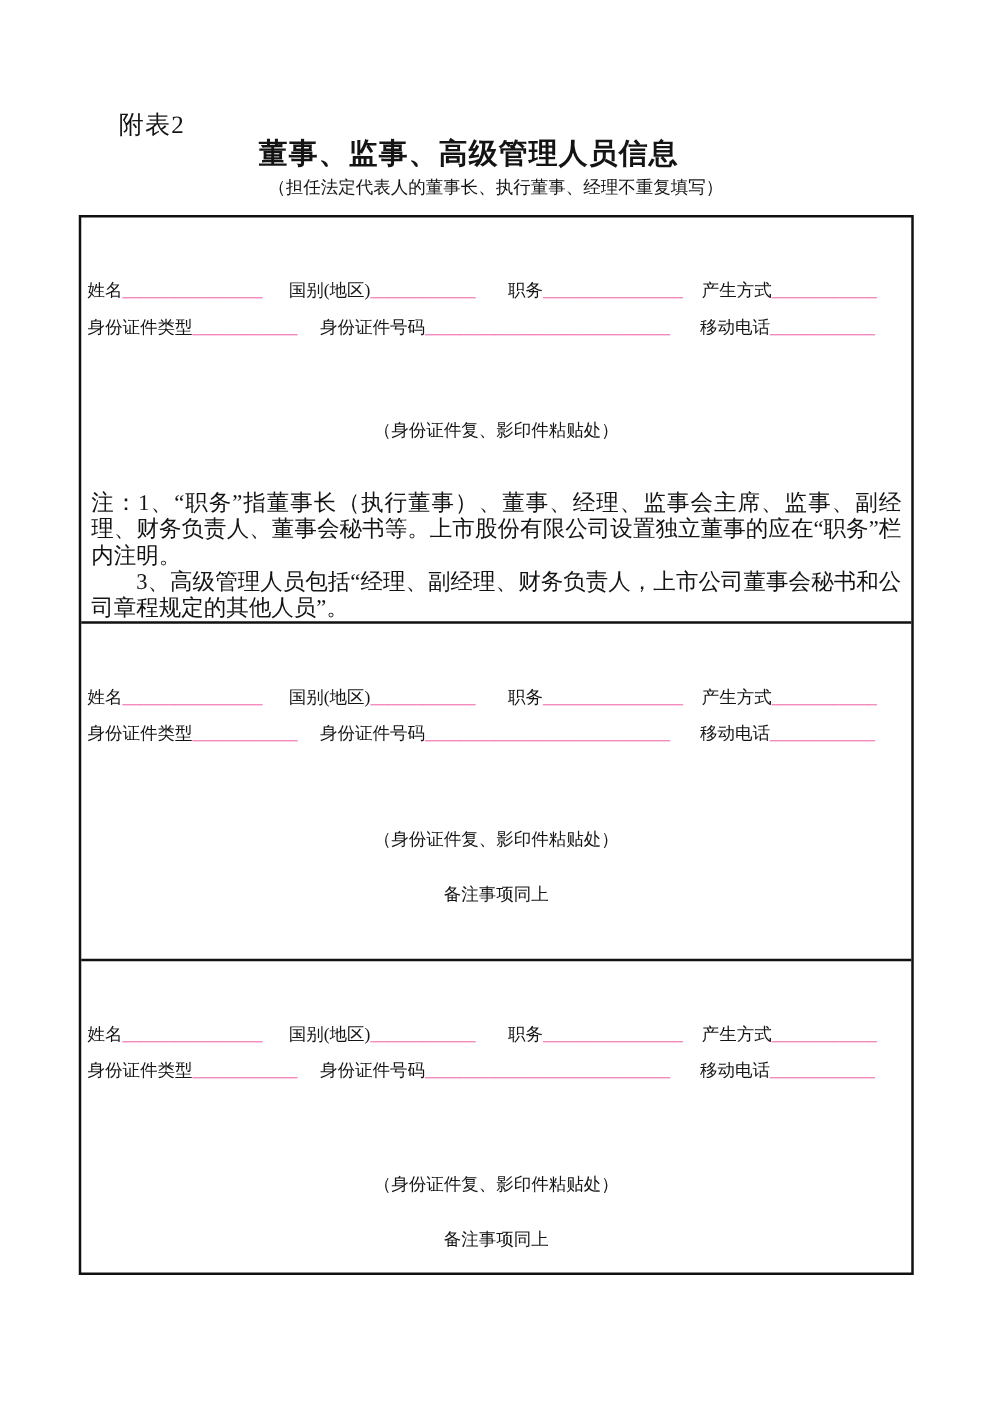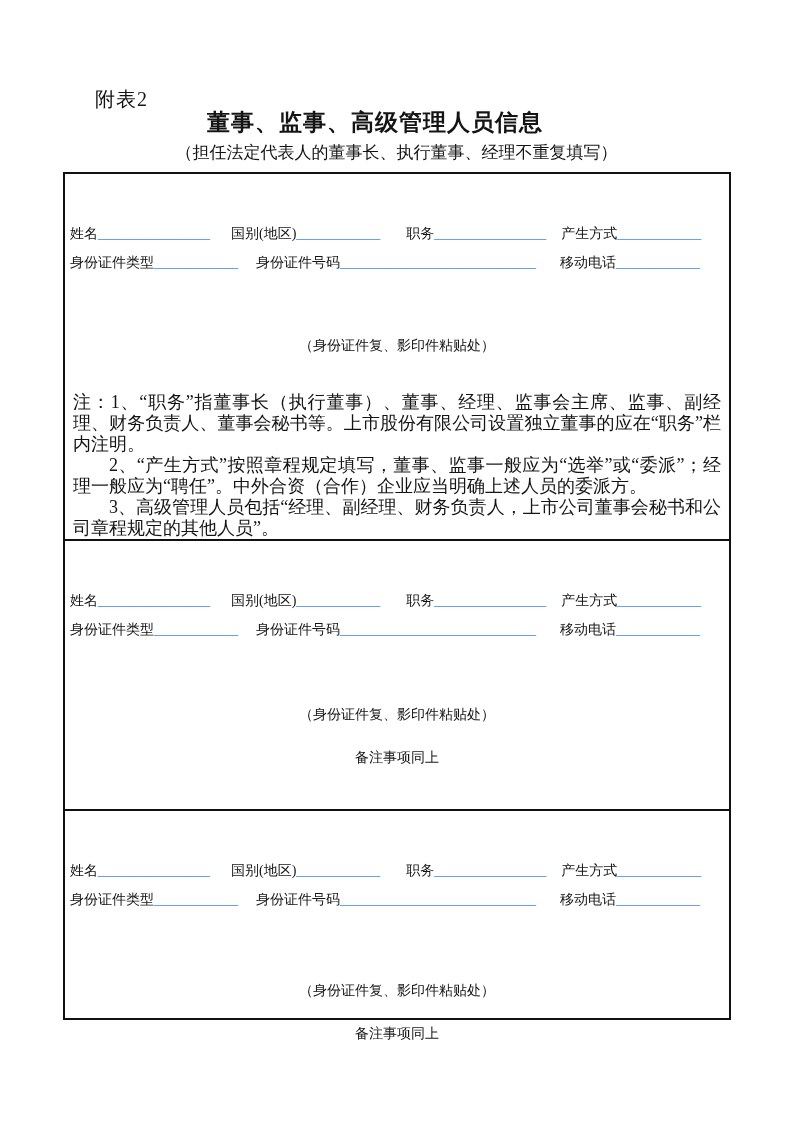--- a/index.html
+++ b/index.html
@@ -29,21 +29,21 @@
     font-weight: bold;
     font-size: 23px;
     letter-spacing: 1px;
   }
   .page-subtitle {
     position: absolute;
     left: 0;
     top: 141px;
     width: 793px;
     text-align: center;
-    font-size: 17px;
+    font-size: 14px;
   }
   .form-box {
     position: absolute;
     left: 63px;
     top: 172px;
     width: 668px;
     height: 848px;
     border: 2px solid #111111;
     display: flex;
     flex-direction: column;
@@ -53,21 +53,21 @@
   .section-2 { flex: 0 0 270px; border-top: 2px solid #111111; }
   .section-3 { flex: 1 1 auto; border-top: 2px solid #111111; }
   .person-row {
     white-space: nowrap;
     line-height: 26px;
     font-size: 14px;
   }
   .person-row + .person-row { margin-top: 3px; }
   .field { display: inline-block; }
   .blank {
-    color: #3b82f6;
+    color: #ec4899;
     letter-spacing: 0;
   }
   .r1-f2 { margin-left: 21px; margin-top: 35px; }
   .r1-f3 { margin-left: 26px; }
   .r1-f4 { margin-left: 15px; }
   .r2-f2 { margin-left: 18px; }
   .r2-f3 { margin-left: 24px; text-align: center; }
   .paste-note {
     text-align: center;
     font-size: 14px;
@@ -104,21 +104,20 @@
   <div class="person-section section-1">
     <div class="person-row">
       <span class="field"><span>姓名</span><span class="blank">________________</span></span><span class="field r1-f2"><span>国别(地区)</span><span class="blank">____________</span></span><span class="field r1-f3"><span>职务</span><span class="blank">________________</span></span><span class="field r1-f4"><span>产生方式</span><span class="blank">____________</span></span>
     </div>
     <div class="person-row">
       <span class="field"><span>身份证件类型</span><span class="blank">____________</span></span><span class="field r2-f2"><span>身份证件号码</span><span class="blank">____________________________</span></span><span class="field r2-f3"><span>移动电话</span><span class="blank">____________</span></span>
     </div>
     <div class="paste-note">（身份证件复、影印件粘贴处）</div>
     <div class="notes">
       <p>注：1、“职务”指董事长（执行董事）、董事、经理、监事会主席、监事、副经理、财务负责人、董事会秘书等。上市股份有限公司设置独立董事的应在“职务”栏内注明。</p>
-      <p class="indent">2、“产生方式”按照章程规定填写，董事、监事一般应为“选举”或“委派”；经理一般应为“聘任”。中外合资（合作）企业应当明确上述人员的委派方。</p>
       <p class="indent">3、高级管理人员包括“经理、副经理、财务负责人，上市公司董事会秘书和公司章程规定的其他人员”。</p>
     </div>
   </div>
 
   <div class="person-section section-2">
     <div class="person-row">
       <span class="field"><span>姓名</span><span class="blank">________________</span></span><span class="field r1-f2"><span>国别(地区)</span><span class="blank">____________</span></span><span class="field r1-f3"><span>职务</span><span class="blank">________________</span></span><span class="field r1-f4"><span>产生方式</span><span class="blank">____________</span></span>
     </div>
     <div class="person-row">
       <span class="field"><span>身份证件类型</span><span class="blank">____________</span></span><span class="field r2-f2"><span>身份证件号码</span><span class="blank">____________________________</span></span><span class="field r2-f3"><span>移动电话</span><span class="blank">____________</span></span>

